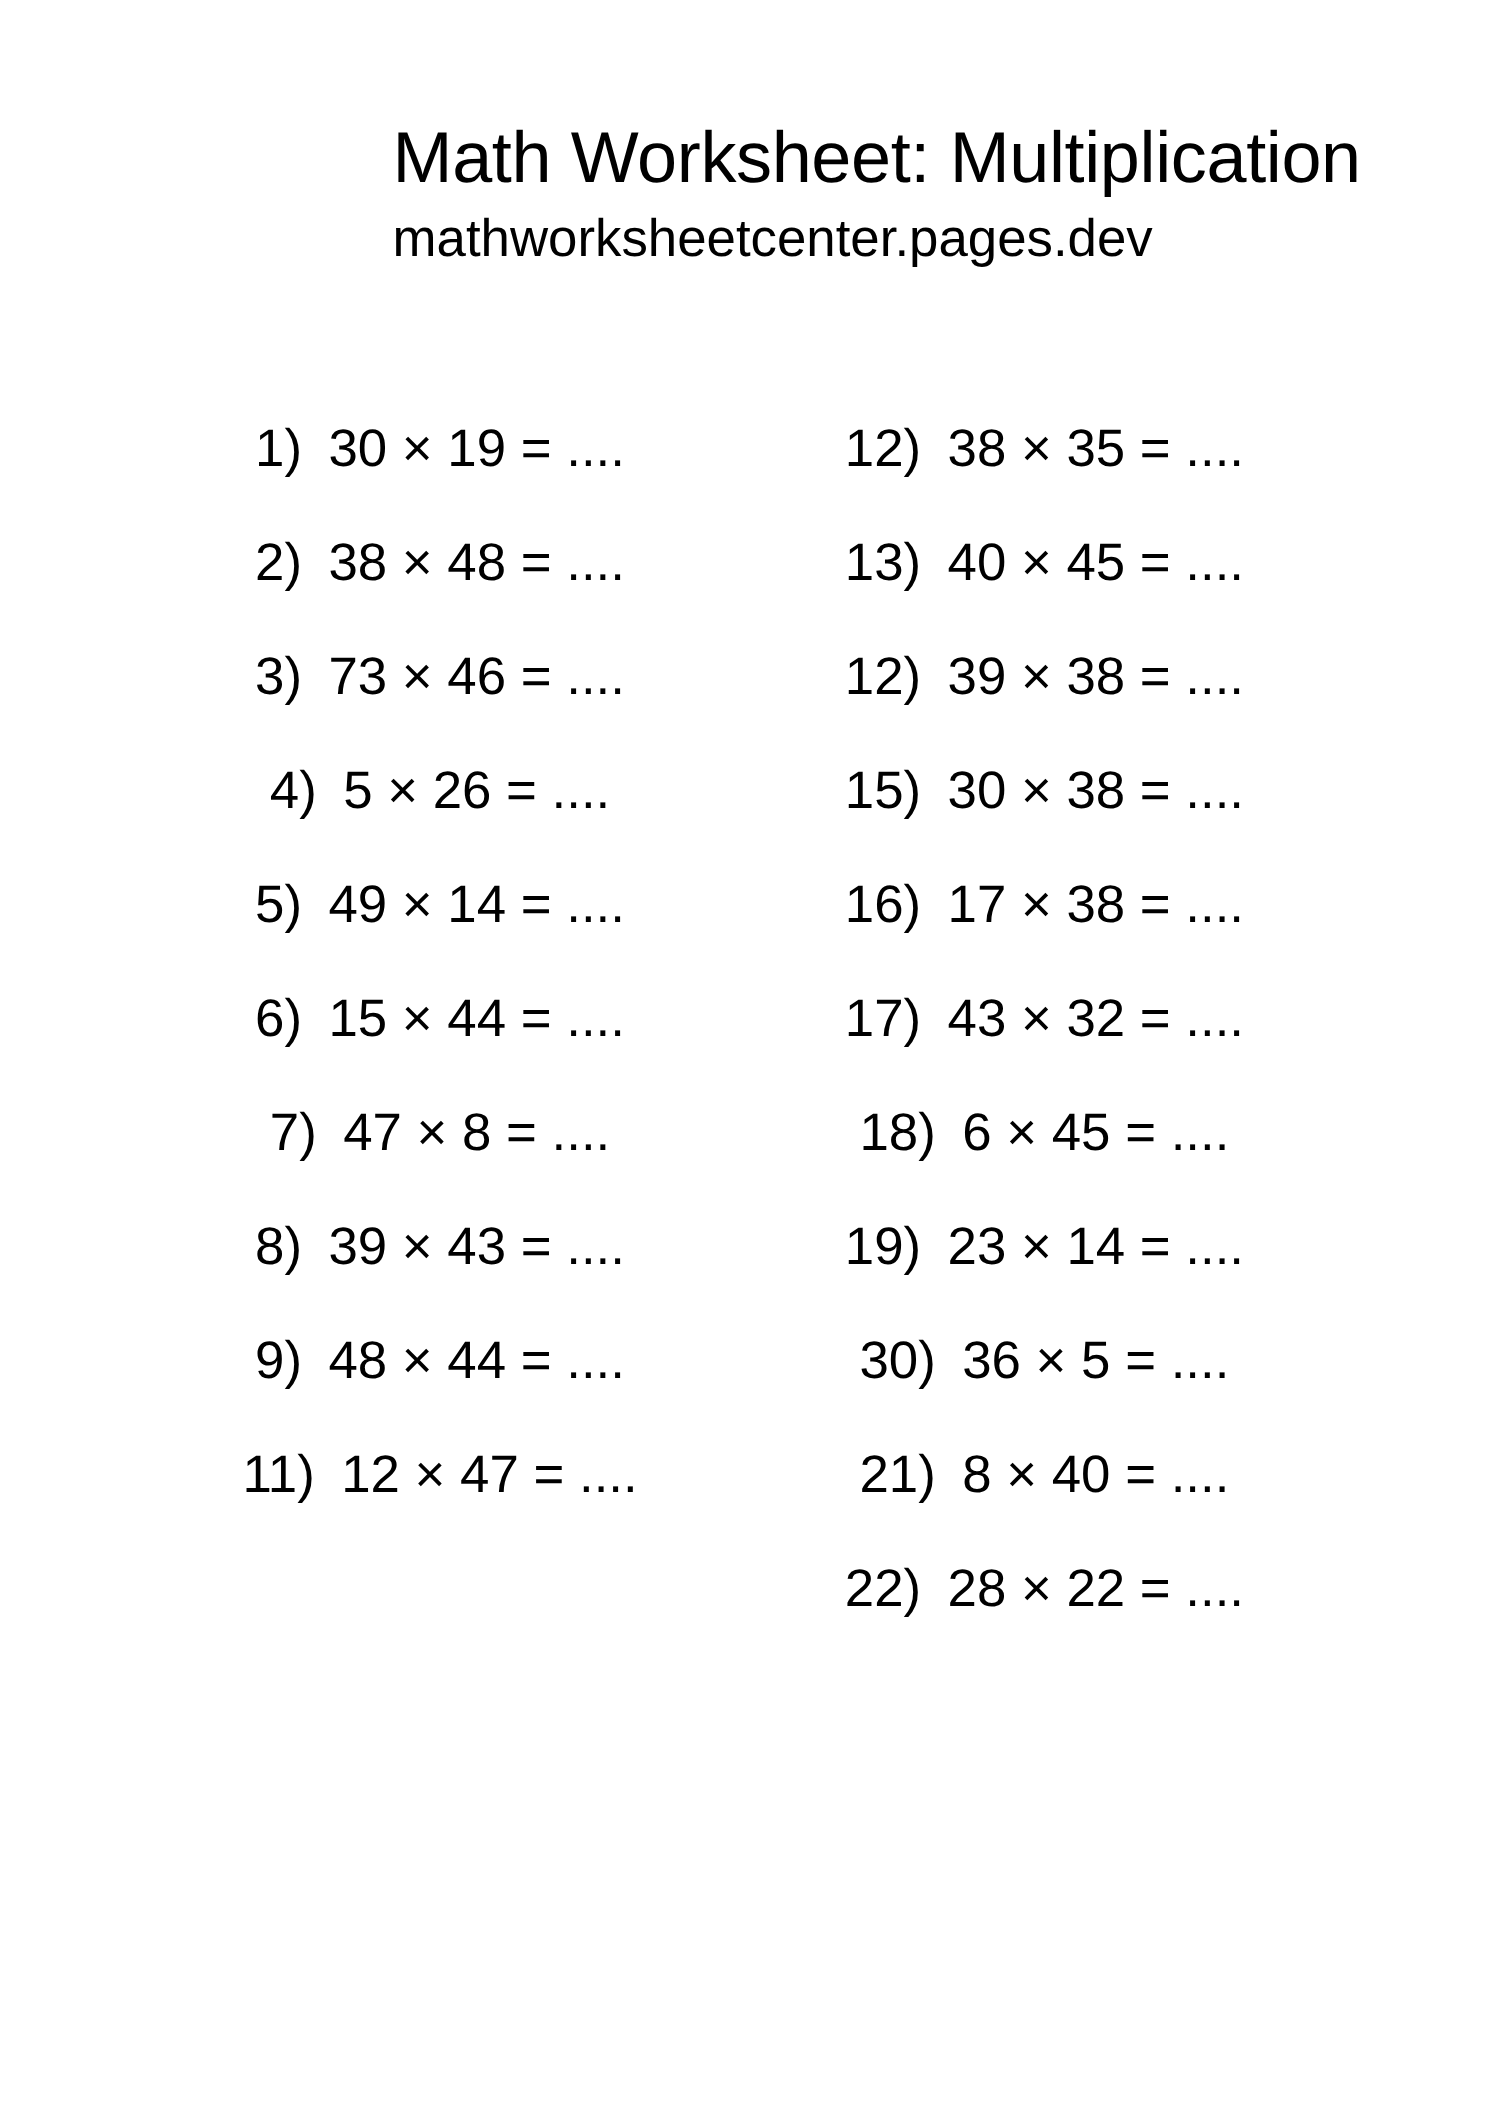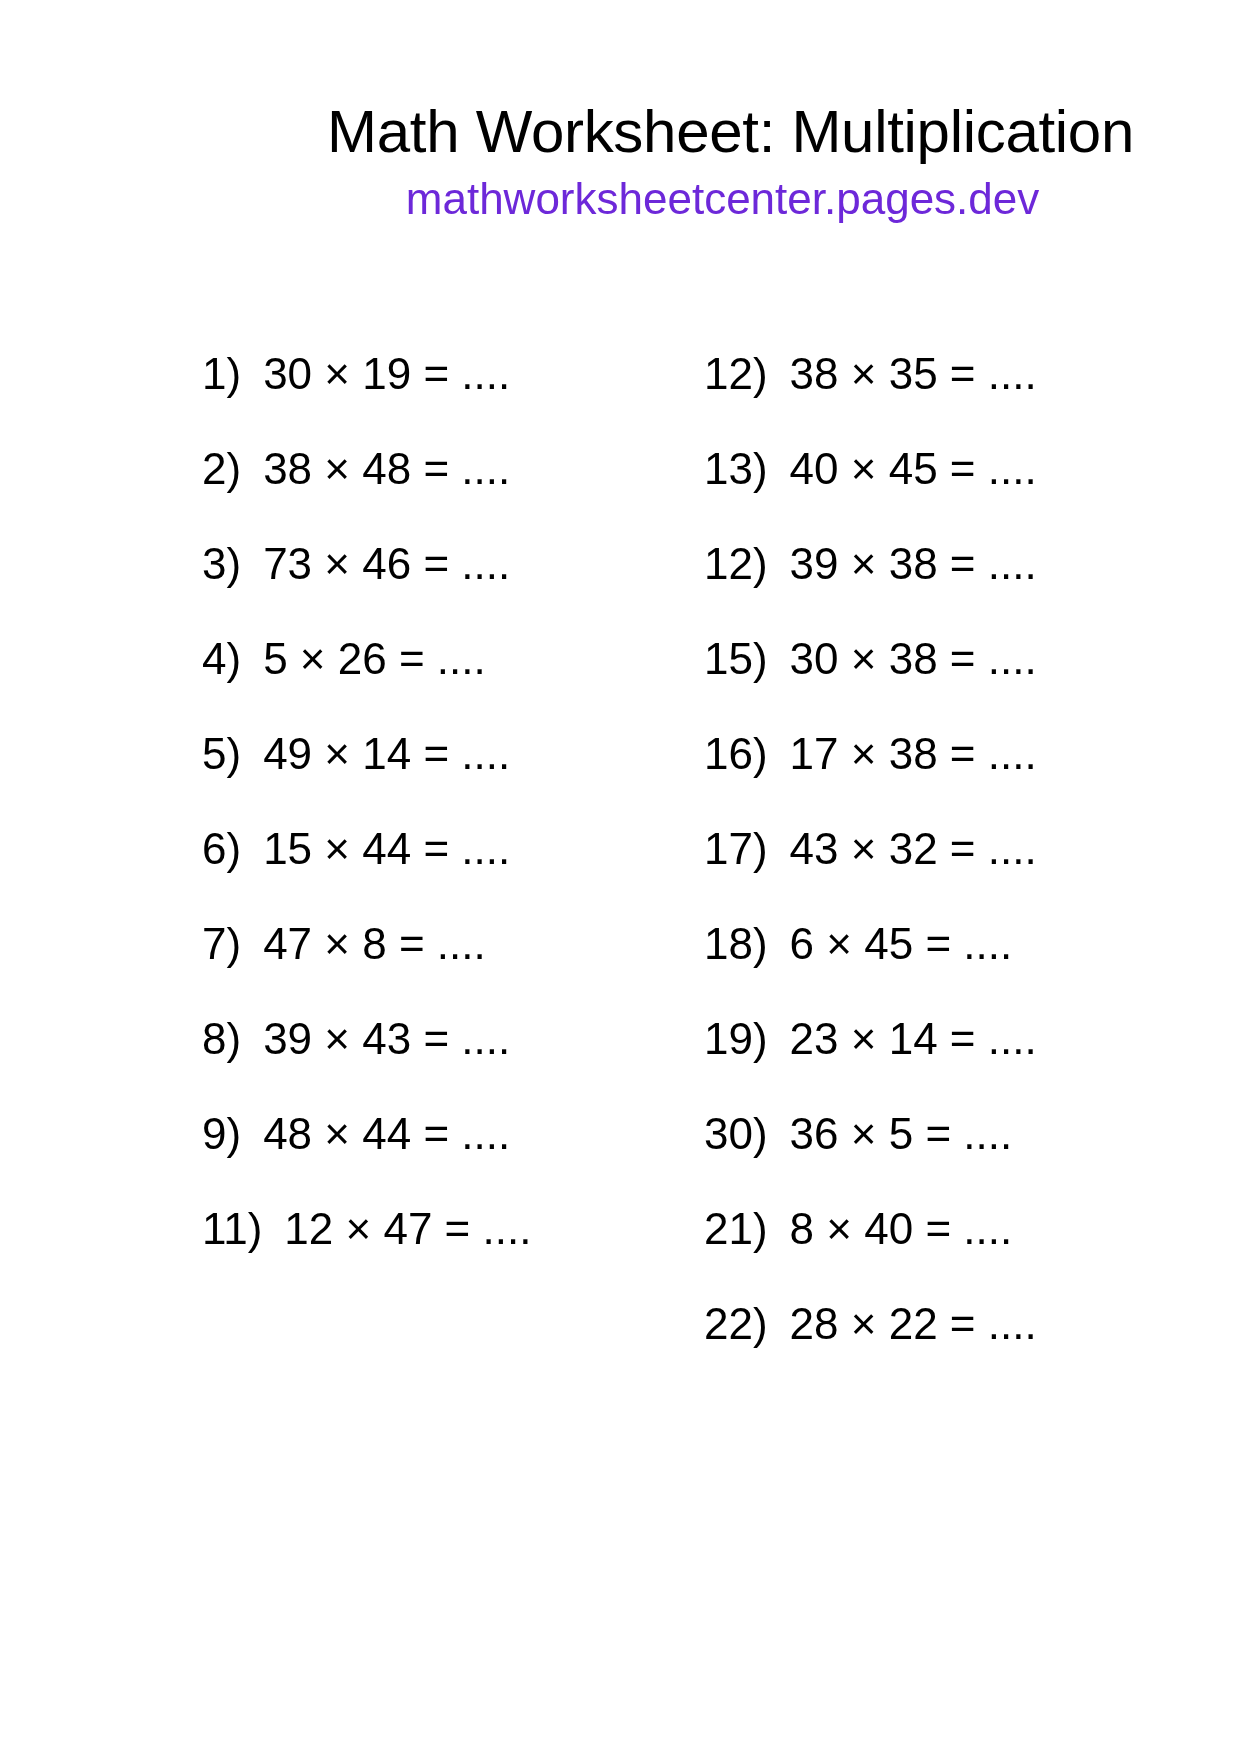--- a/index.html
+++ b/index.html
@@ -12,41 +12,42 @@
       height: 1754px;
       position: relative;
       overflow: hidden;
       font-family: "Liberation Sans", sans-serif;
       color: #000000;
     }
     .header {
       position: absolute;
       right: 106px;
       top: 96px;
-      text-align: center;
+      text-align: left;
     }
     .title {
       font-size: 60px;
       line-height: 72px;
       font-weight: normal;
       margin: 0;
       white-space: nowrap;
       letter-spacing: -0.3px;
     }
     .subtitle {
       font-size: 44px;
       line-height: 50px;
-      color: #6d28d9;
+      color: #000000;
       margin-top: 6px;
       margin-right: 16px;
       white-space: nowrap;
     }
     .column {
       position: absolute;
       top: 348px;
+      text-align: center;
     }
     .column.left { left: 202px; }
     .column.right { left: 704px; }
     .problem {
       height: 95px;
       font-size: 44px;
       line-height: 52px;
       white-space: nowrap;
     }
     .num { display: inline-block; }

